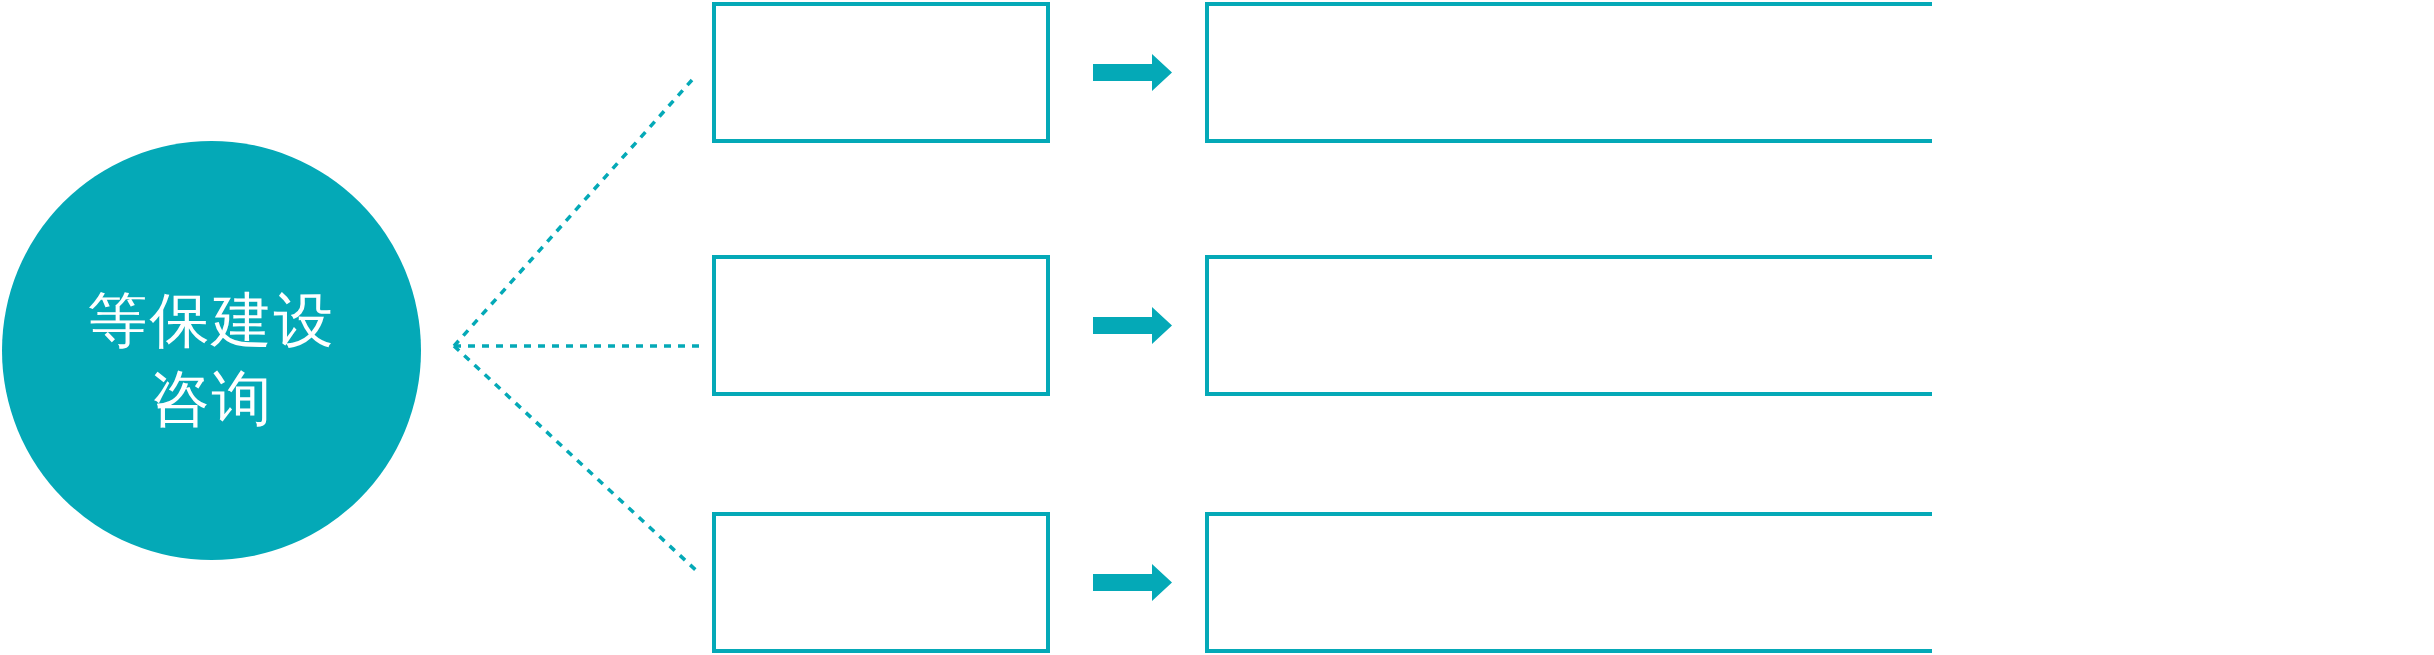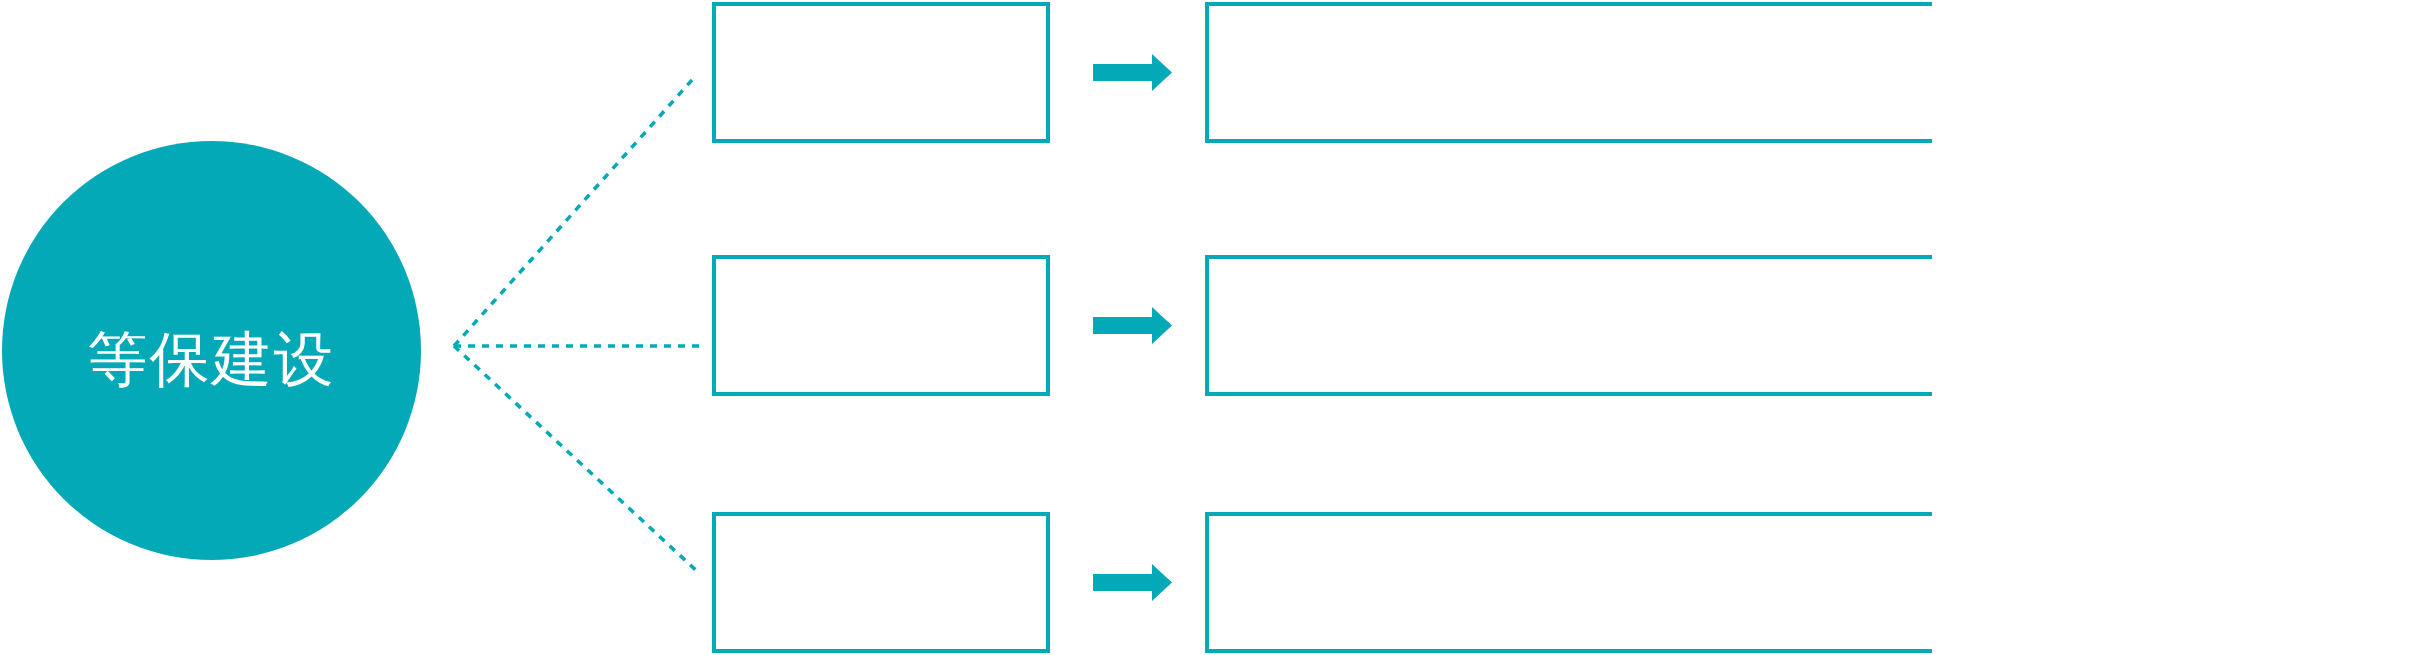--- a/index.html
+++ b/index.html
@@ -90,20 +90,21 @@
 
   <svg class="connectors" viewBox="0 0 2434 655" xmlns="http://www.w3.org/2000/svg">
     <line class="connector" x1="454" y1="346" x2="692" y2="80"></line>
     <line class="connector" x1="454" y1="346" x2="702" y2="346"></line>
     <line class="connector" x1="454" y1="346" x2="700" y2="574"></line>
   </svg>
 
   <div class="hub">
     <div class="hub-label">
       <span class="hub-line">等保建设</span>
+      <span class="hub-line">咨询</span>
     </div>
   </div>
 
   <div class="step-box r0">
     <span></span>
   </div>
   <svg class="arrow a0" viewBox="0 0 79 37" xmlns="http://www.w3.org/2000/svg">
     <polygon points="0,10 59,10 59,0 79,18.5 59,37 59,27 0,27"></polygon>
   </svg>
   <div class="detail-box r0">

